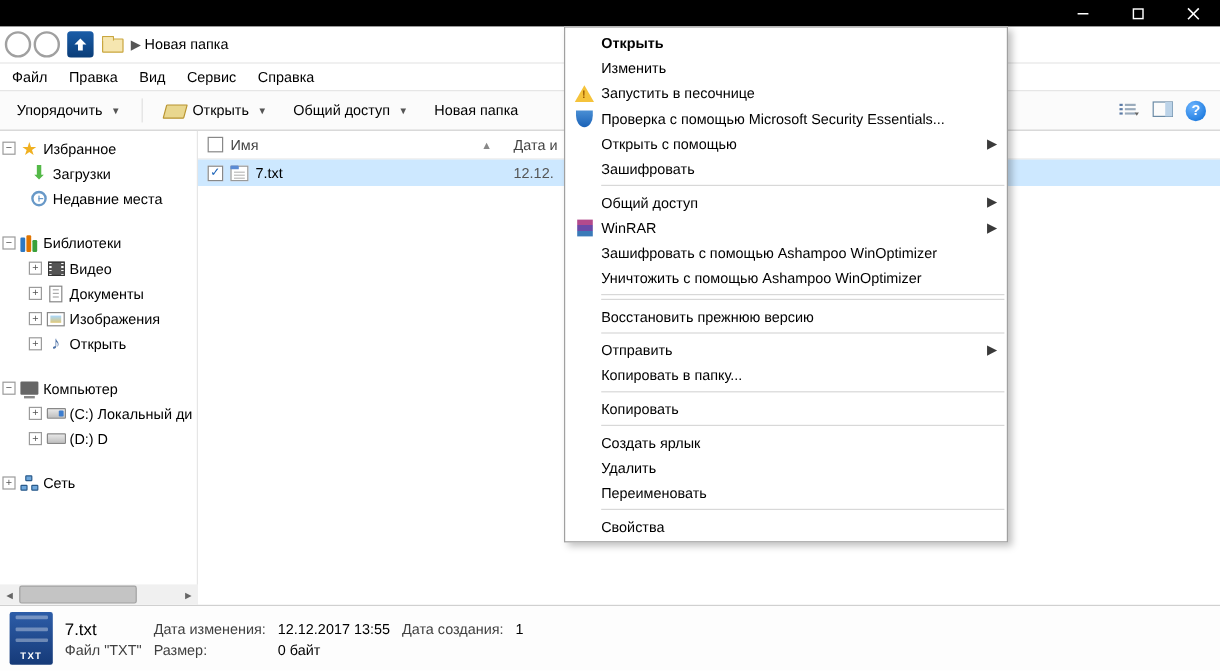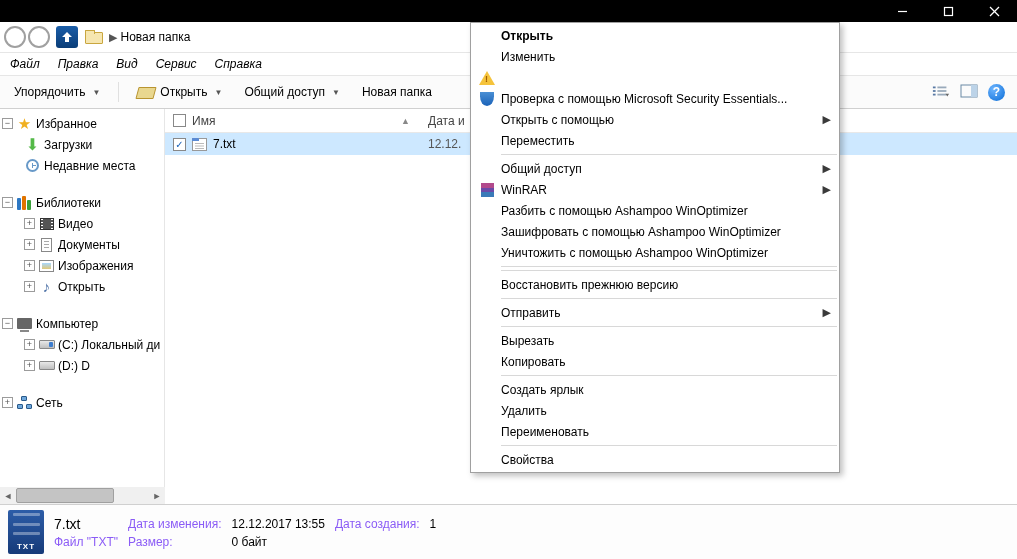--- a/index.html
+++ b/index.html
@@ -10,21 +10,21 @@
   .addrbar { height: 31px; display: flex; align-items: center; padding: 0 4px; border-bottom: 1px solid #e6e6e6; }
   .nav-circle { width: 22px; height: 22px; border: 2px solid #a0a0a0; border-radius: 50%; margin-right: 2px; }
   .appicon { width: 22px; height: 22px; background: linear-gradient(#1a5da8,#0a3d78); border-radius: 3px; display: flex; align-items: center; justify-content: center; margin: 0 4px; }
   .appicon svg { width: 14px; height: 14px; }
   .fldicon { width: 18px; height: 14px; position: relative; margin: 0 3px 0 3px; }
   .fldicon::before { content: ""; position: absolute; inset: 2px 0 0 0; background: #f6e6b0; border: 1px solid #c9a63f; border-radius: 1px; }
   .fldicon::after { content: ""; position: absolute; top: 0; left: 0; width: 8px; height: 3px; background: #f6e6b0; border: 1px solid #c9a63f; border-bottom: none; border-radius: 1px 1px 0 0; }
   .crumb-sep { margin: 0 3px; font-size: 11px; color: #555; }
   .breadcrumb-text {}
   .menubar { height: 22px; display: flex; align-items: center; padding: 0 10px; gap: 18px; }
-  .menubar span { cursor: default; font-style: italic; }
+  .menubar span { cursor: default; }
   .toolbar { height: 34px; background: #fbfbfb; border-top: 1px solid #e6e6e6; border-bottom: 1px solid #d0d0d0; display: flex; align-items: center; padding: 0 6px; gap: 6px; }
   .tb-btn { display: flex; align-items: center; padding: 2px 8px; gap: 5px; border-radius: 2px; }
   .tb-btn .arrow { font-size: 8px; color: #555; margin-left: 2px; }
   .tb-sep { width: 1px; height: 20px; background: #e0e0e0; margin: 0 4px; }
   .open-ico { width: 18px; height: 14px; position: relative; }
   .open-ico::before { content: ""; position: absolute; inset: 2px 0 0 0; background: #e9d78f; border: 1px solid #b89430; border-radius: 1px; transform: skewX(-15deg); }
   .open-ico::after { content: ""; position: absolute; top: 0; left: 4px; width: 10px; height: 8px; border-left: 3px solid #2d9f2d; border-bottom: 3px solid #2d9f2d; transform: rotate(-135deg) translate(2px,-6px); opacity: 0; }
   .toolbar-right { margin-left: auto; display: flex; align-items: center; gap: 10px; padding-right: 6px; }
   .view-ico svg { width: 18px; height: 14px; }
   .help-ico { width: 17px; height: 17px; border-radius: 50%; background: radial-gradient(circle at 35% 30%, #6db5ff, #0a6cd6); color: #fff; font-weight: bold; font-size: 12px; display: flex; align-items: center; justify-content: center; }
@@ -80,21 +80,21 @@
   .txt-ico { width:15px; height:13px; background:#fff; border:1px solid #999; position:relative;}
   .txt-ico::before{content:"";position:absolute;top:-1px;left:-1px;right:55%;height:3px;background:#5b8bd4;border-radius:1px 1px 0 0;}
   .txt-ico::after{content:"";position:absolute;top:4px;left:2px;right:2px;height:1px;background:#bbb;box-shadow:0 2.5px #bbb,0 5px #bbb;}
   
   .details { height:55px; border-top:1px solid #d0d0d0; display:flex; align-items:center; padding:4px 8px; gap:10px; background:#fdfdfd;}
   .details-ico { width:36px; height:44px; background:linear-gradient(#2d5da8,#163a78); border-radius:2px; display:flex; flex-direction:column; align-items:center; justify-content:space-between; padding:3px;}
   .details-ico .strip{width:90%;height:3px;background:rgba(255,255,255,.35);border-radius:1px;}
   .details-ico .lbl{color:#fff;font-size:8px;font-weight:bold;letter-spacing:1px;}
   .details-meta { display:grid; grid-template-columns: auto auto auto auto auto; gap: 3px 10px; align-items:center;}
   .details-meta .fname{font-size:14px;}
-  .details-meta .k{color:#8b5cf6;}
+  .details-meta .k{color:#404040;}
   
   .ctx { position:absolute; left:470px; top:22px; width:370px; background:#fff; border:1px solid #a0a0a0; box-shadow:3px 3px 6px rgba(0,0,0,.25); padding:2px 0; }
   .ctx .item { height:21px; display:flex; align-items:center; padding:0 8px 0 2px; position:relative;}
   .ctx .item .mico { width:28px; display:flex; align-items:center; justify-content:center;}
   .ctx .item .mlabel { flex:1; }
   .ctx .item .sub { font-size:11px; color:#3a3a3a; margin-left:auto;}
   .ctx .item.bold .mlabel { font-weight:600;}
   .ctx .sep { height:1px; background:#d8d8d8; margin:3px 2px 3px 30px;}
   .ctx .item.hl { outline:3px solid #e11919; outline-offset:-1px; }
   .sand { width:0; height:0; border-left:8px solid transparent; border-right:8px solid transparent; border-bottom:14px solid #f5c33b; position:relative;}
@@ -335,78 +335,75 @@
       <span class="mlabel">Открыть</span>
     </div>
   <div class="item">
       <span class="mico"></span>
       <span class="mlabel">Изменить</span>
     </div>
   <div class="item">
       <span class="mico">
         <span class="sand"></span>
       </span>
+      <span class="mlabel">Запустить в песочнице</span>
     </div>
   <div class="item">
       <span class="mico">
         <span class="shield"></span>
       </span>
       <span class="mlabel">Проверка с помощью Microsoft Security Essentials...</span>
     </div>
   <div class="item">
       <span class="mico"></span>
       <span class="mlabel">Открыть с помощью</span>
       <span class="sub">▶</span>
     </div>
   <div class="item">
       <span class="mico"></span>
-      <span class="mlabel">Переместить</span>
+      <span class="mlabel">Зашифровать</span>
     </div>
   <div class="sep"></div>
   <div class="item">
       <span class="mico"></span>
       <span class="mlabel">Общий доступ</span>
       <span class="sub">▶</span>
     </div>
   <div class="item">
       <span class="mico">
         <span class="rar"></span>
       </span>
       <span class="mlabel">WinRAR</span>
       <span class="sub">▶</span>
     </div>
   <div class="item">
       <span class="mico"></span>
-      <span class="mlabel">Разбить с помощью Ashampoo WinOptimizer</span>
-    </div>
-  <div class="item">
-      <span class="mico"></span>
       <span class="mlabel">Зашифровать с помощью Ashampoo WinOptimizer</span>
     </div>
   <div class="item">
       <span class="mico"></span>
       <span class="mlabel">Уничтожить с помощью Ashampoo WinOptimizer</span>
     </div>
   <div class="sep"></div>
   <div class="sep"></div>
   <div class="item">
       <span class="mico"></span>
       <span class="mlabel">Восстановить прежнюю версию</span>
     </div>
   <div class="sep"></div>
   <div class="item">
       <span class="mico"></span>
       <span class="mlabel">Отправить</span>
       <span class="sub">▶</span>
     </div>
-  <div class="sep"></div>
-  <div class="item">
-      <span class="mico"></span>
-      <span class="mlabel">Вырезать</span>
-    </div>
+  <div class="item">
+      <span class="mico"></span>
+      <span class="mlabel">Копировать в папку...</span>
+    </div>
+  <div class="sep"></div>
   <div class="item">
       <span class="mico"></span>
       <span class="mlabel">Копировать</span>
     </div>
   <div class="sep"></div>
   <div class="item">
       <span class="mico"></span>
       <span class="mlabel">Создать ярлык</span>
     </div>
   <div class="item">

